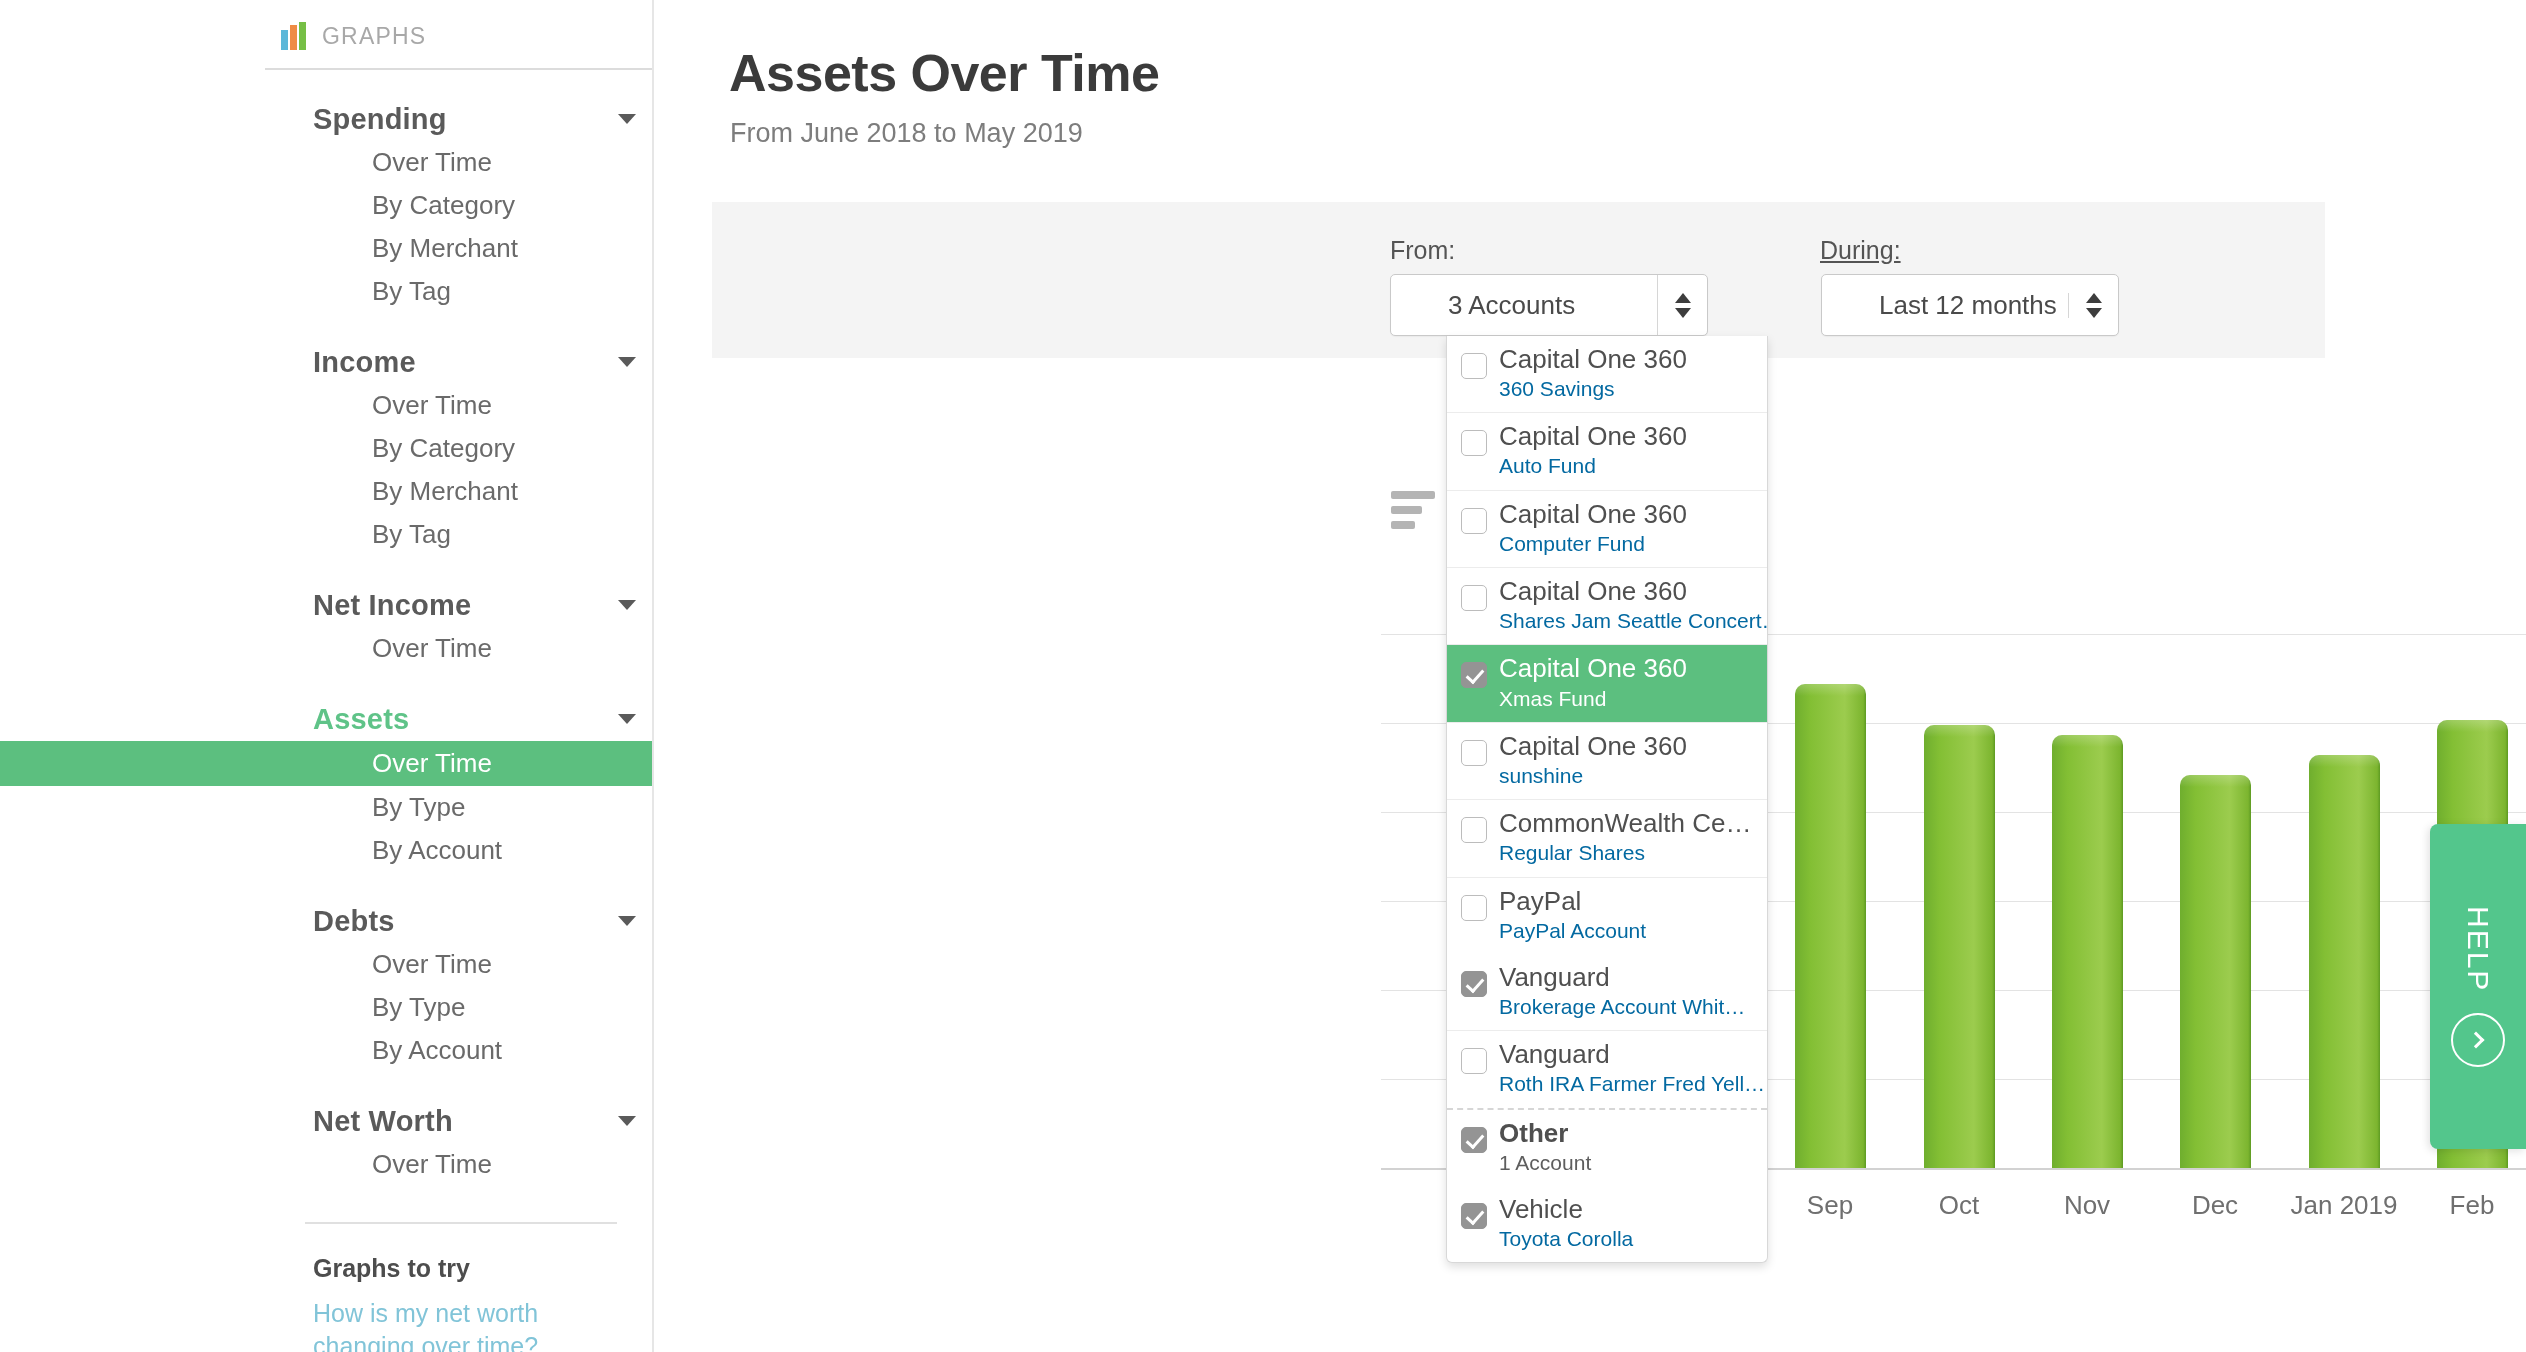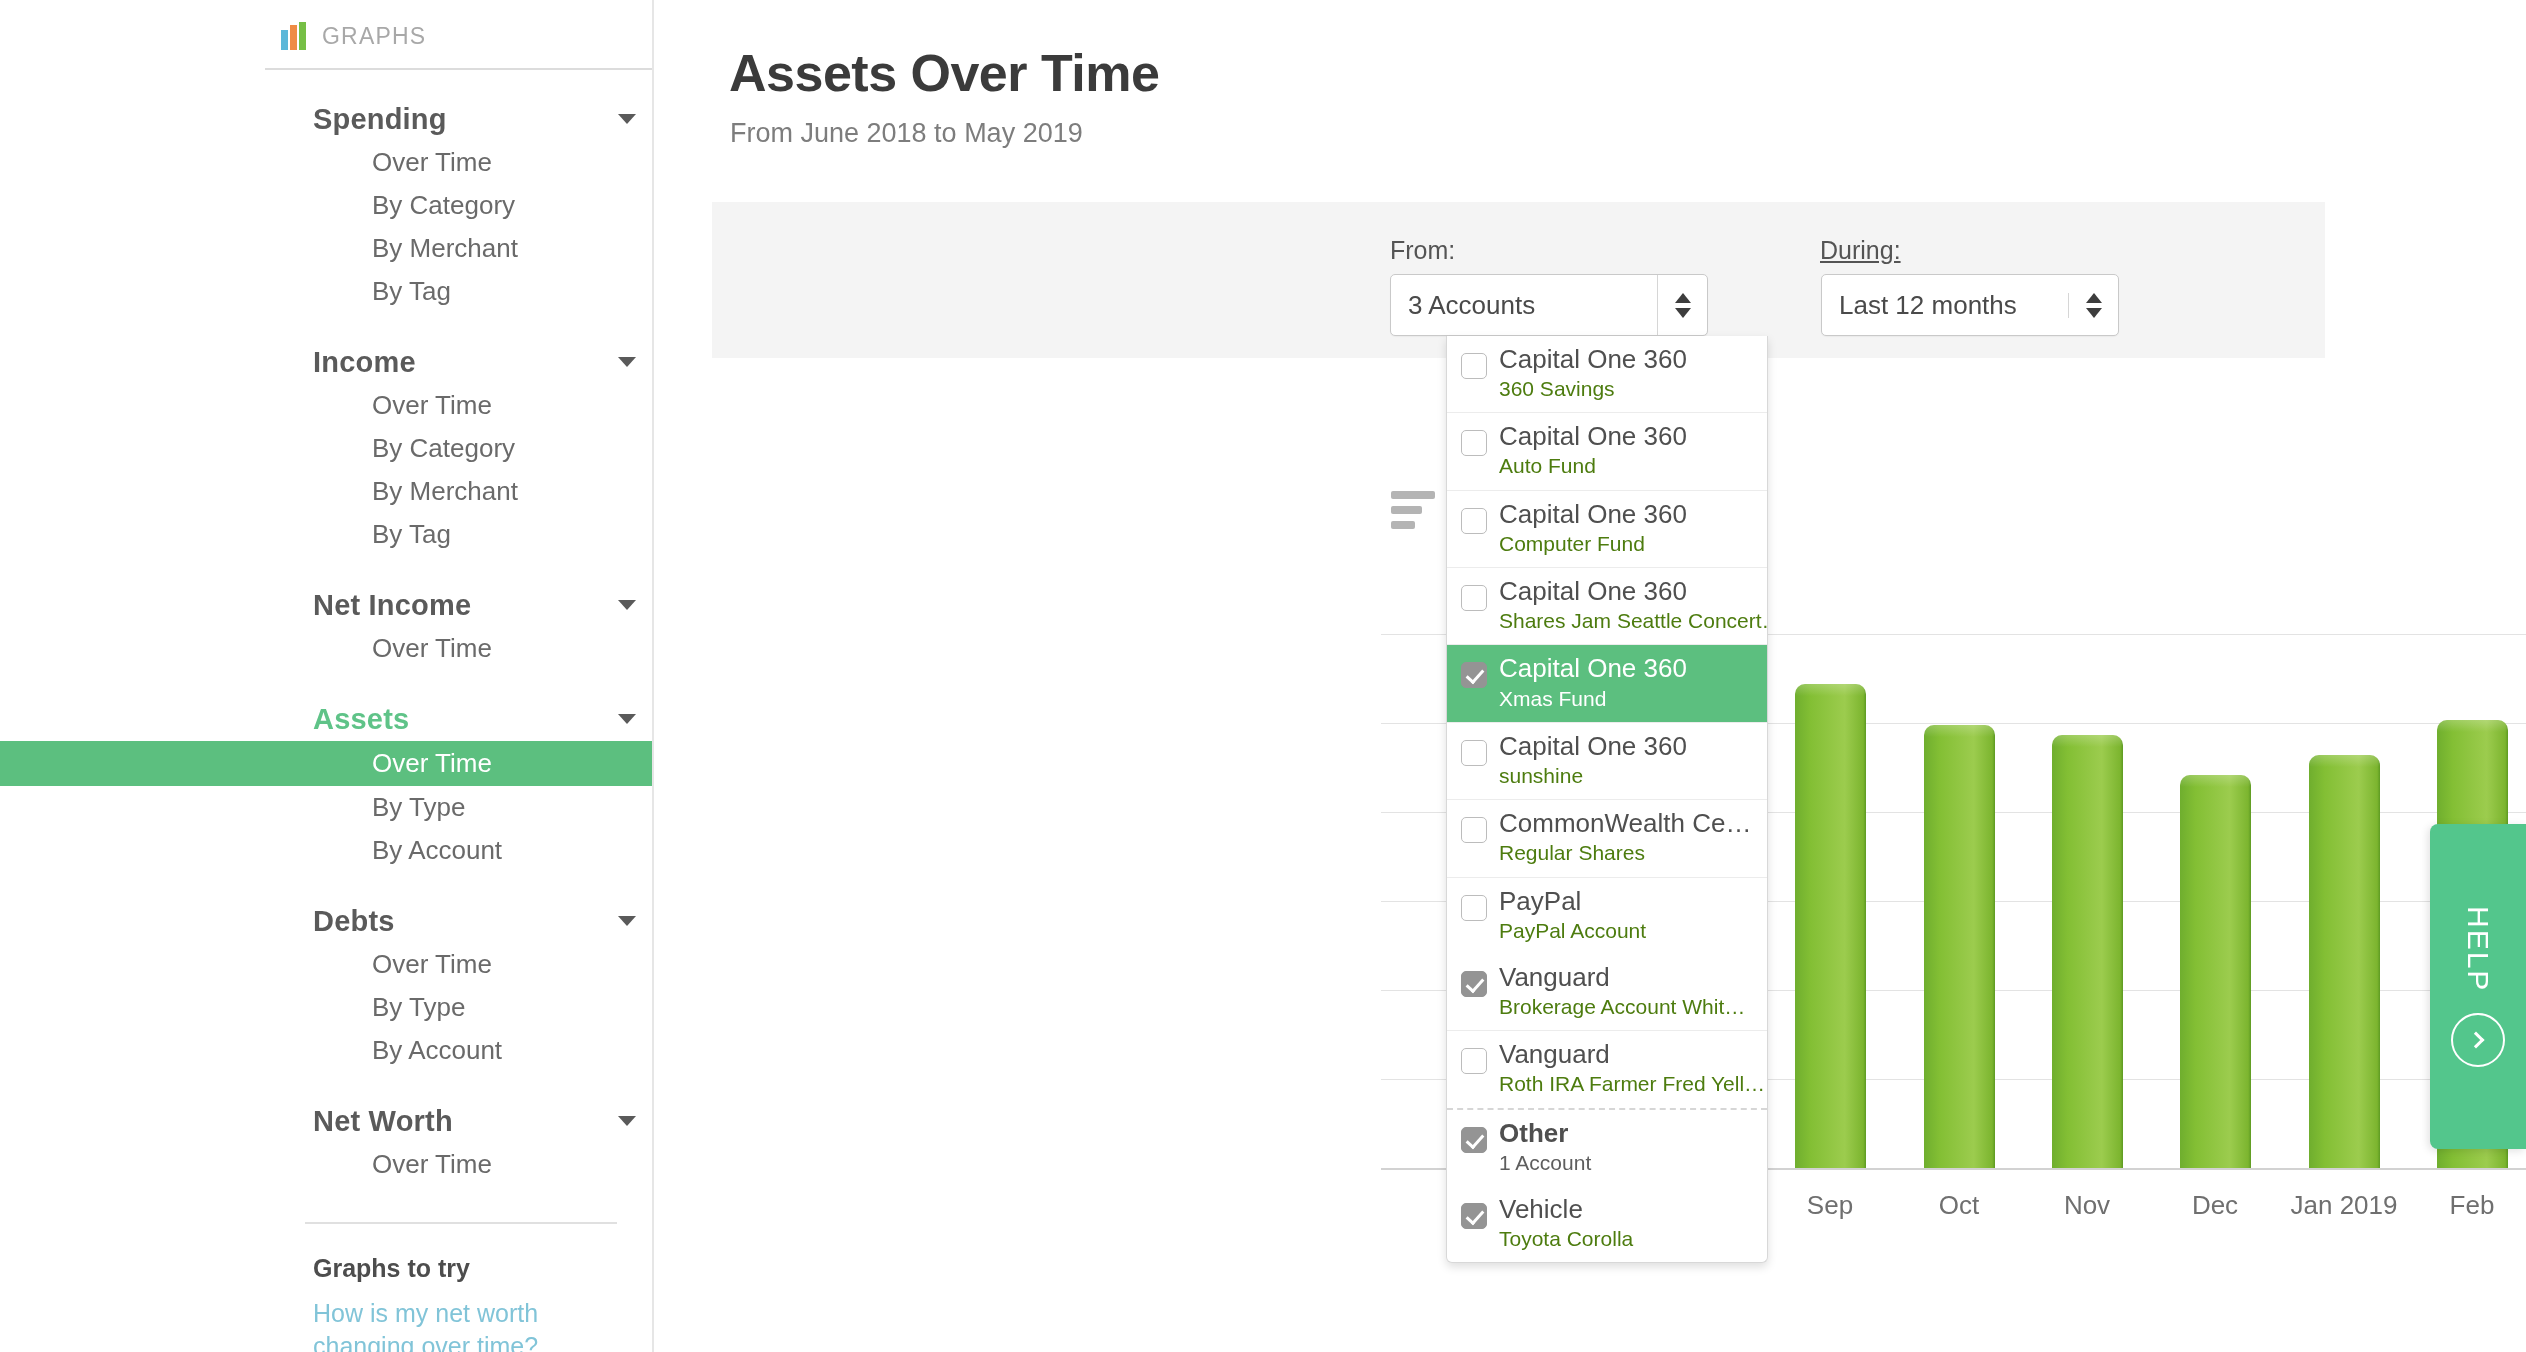--- a/index.html
+++ b/index.html
@@ -87,20 +87,21 @@
   .filter-label{
     position:absolute; font-size:25px; color:#545454;
   }
   #from-label{ left:734px; top:215px; }
   #during-label{ left:1164px; top:215px;text-decoration:underline; }
   .select-box{
     position:absolute; height:62px; background:#fff;
     border:1px solid #c9c9c9; border-radius:5px;
     display:flex; align-items:stretch;
     box-shadow:0 1px 1px rgba(0,0,0,.04);
+    padding-left:40px;
   }
   #from-select{ left:734px; top:253px; width:318px; z-index:40;}
   #during-select{ left:1165px; top:253px; width:298px;align-items:center;}
   .select-value{
     flex:1; display:flex; align-items:center; padding-left:17px;
     font-size:26px; color:#4a4a4a; white-space:nowrap;
   }
   .select-arrows{
     width:50px; border-left:1px solid #d6d6d6;
     display:flex;flex-direction:column;align-items:center;justify-content:center;gap:5px;
@@ -155,21 +156,21 @@
   .cb.checked::after{
     content:""; position:absolute; left:8px; top:3px; width:7px; height:14px;
     border:solid #fff; border-width:0 3px 3px 0; transform:rotate(42deg);
   }
   .cb.indet{ background:#949494; border-color:#949494; }
   .cb.indet::after{
     content:""; position:absolute; left:5px; top:11px; width:15px; height:4px;
     background:#fff; border-radius:2px;
   }
   .opt-title{ font-size:26px; color:#4f4f4f; line-height:1.12; white-space:nowrap;}
-  .opt-sub{ font-size:21px; color:#4d7c0f; line-height:1.25; margin-top:2px; white-space:nowrap;}
+  .opt-sub{ font-size:21px; color:#0369a1; line-height:1.25; margin-top:2px; white-space:nowrap;}
   .opt.selected .opt-title, .opt.selected .opt-sub{ color:#ffffff; }
   .opt.group .opt-title{ font-weight:bold; }
   .opt.group .opt-sub{ color:#5e5e5e; }
 
   
   #help-tab{
     position:absolute; right:0; top:824px; width:96px; height:325px;
     background:#53c68c; border-radius:8px 0 0 8px;
     box-shadow:-2px 2px 8px rgba(0,0,0,.12);
     display:flex; flex-direction:column; align-items:center; justify-content:center; gap:20px;

